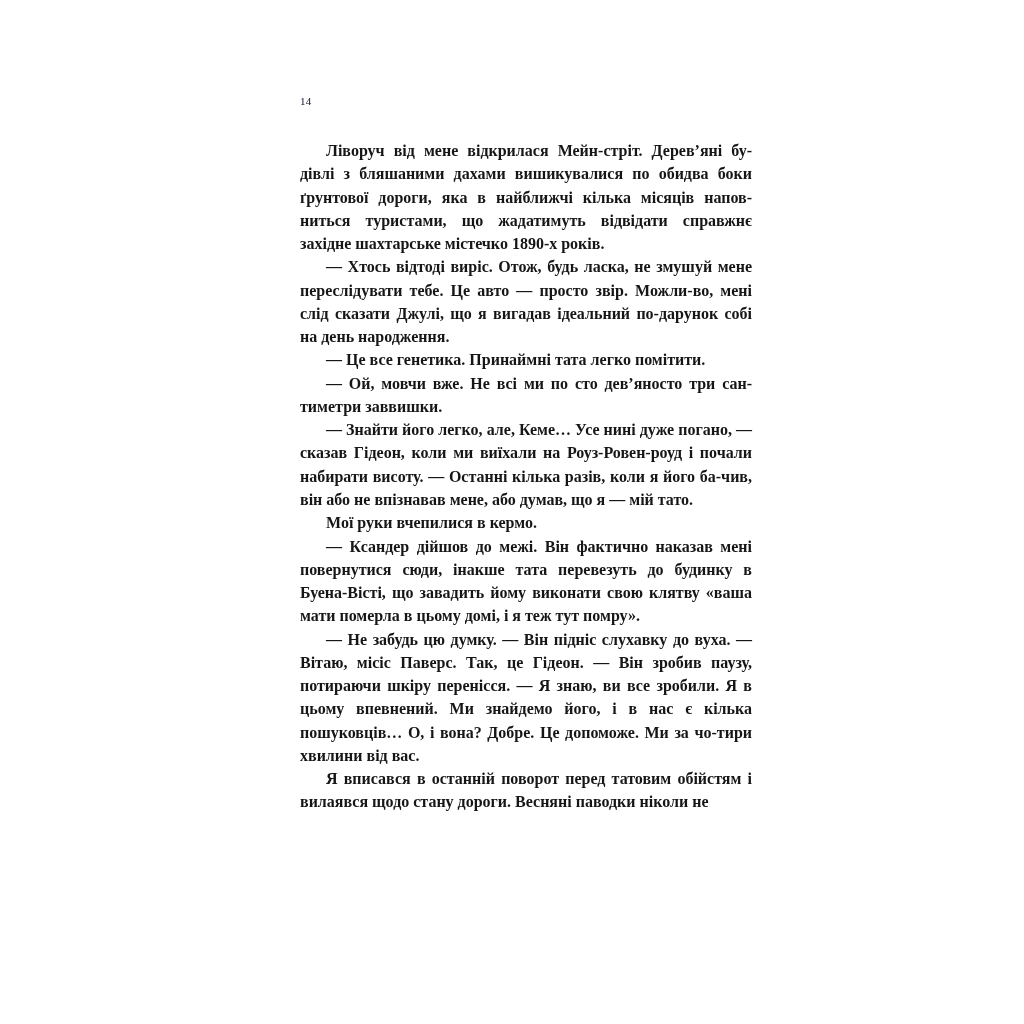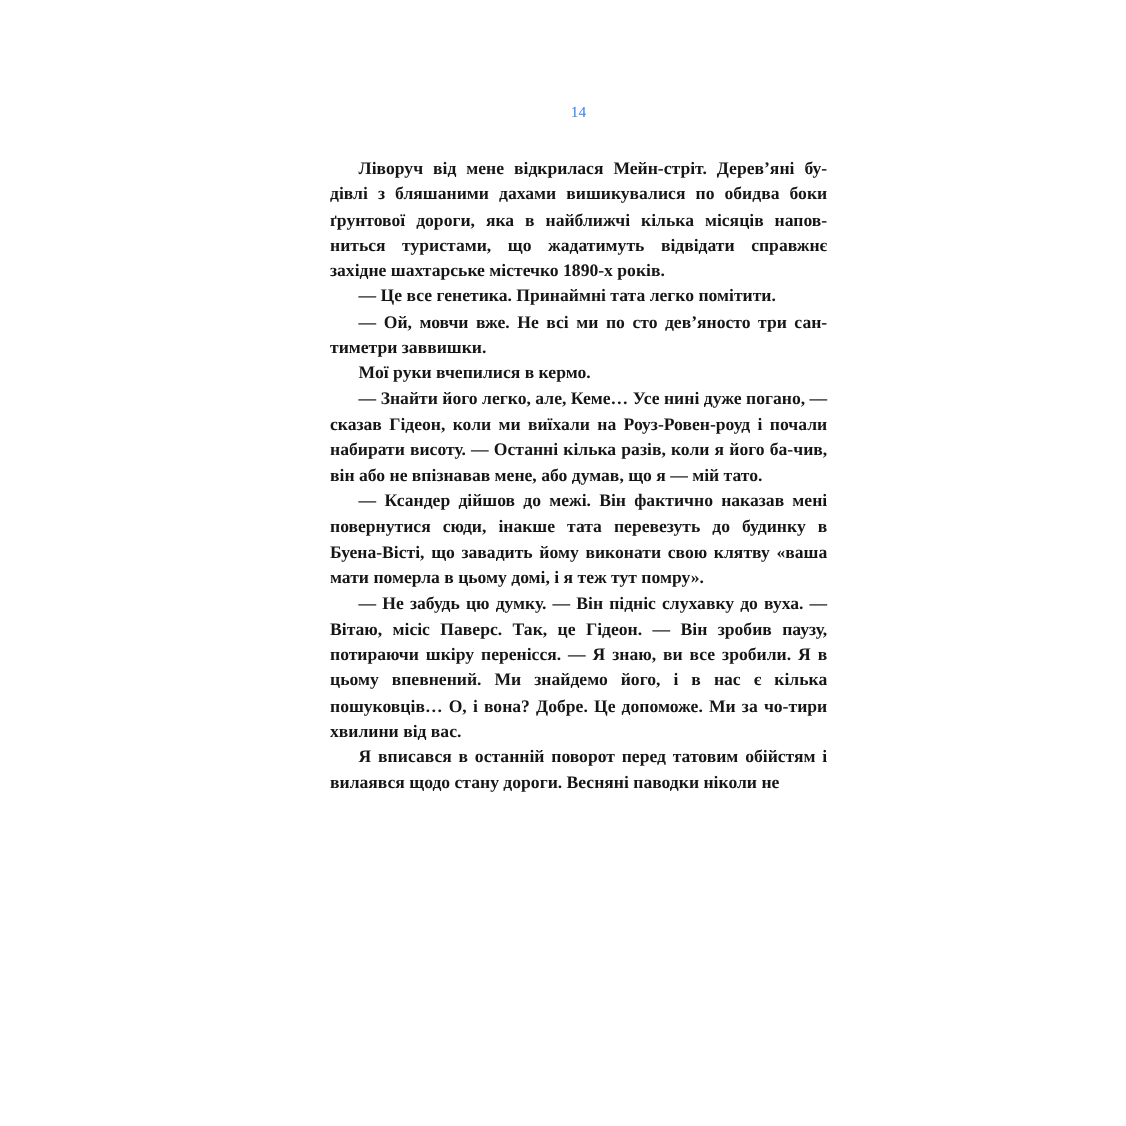--- a/index.html
+++ b/index.html
@@ -23,26 +23,25 @@
     height: 1024px;
     background: #ffffff;
   }
   .text-block {
     position: absolute;
     left: 300px;
     top: 96px;
     width: 452px;
   }
   .folio {
-    font-size: 14px;
+    font-size: 11px;
     line-height: 1;
-    color: #3b82f6;
+    color: #0f172a;
     margin-bottom: 32px;
     letter-spacing: 0.2px;
-    text-align: center;
   }
   .body-text p {
     margin: 0;
     font-size: 16px;
     line-height: 1.455;
     text-align: justify;
     text-indent: 26px;
     color: #161616;
     hyphens: manual;
     font-weight: bold;
@@ -50,22 +49,23 @@
   }
 </style>
 </head>
 <body>
 
 <div class="page">
   <div class="text-block">
     <div class="folio">14</div>
     <div class="body-text">
       <p>Ліворуч від мене відкрилася Мейн-стріт. Дерев’яні бу-дівлі з бляшаними дахами вишикувалися по обидва боки ґрунтової дороги, яка в найближчі кілька місяців напов-ниться туристами, що жадатимуть відвідати справжнє західне шахтарське містечко 1890-х років.</p>
+      <p>— Хтось відтоді виріс. Отож, будь ласка, не змушуй мене переслідувати тебе. Це авто — просто звір. Можли-во, мені слід сказати Джулі, що я вигадав ідеальний по-дарунок собі на день народження.</p>
       <p>— Це все генетика. Принаймні тата легко помітити.</p>
       <p>— Ой, мовчи вже. Не всі ми по сто дев’яносто три сан-тиметри заввишки.</p>
+      <p>— Знайти його легко, але, Кеме… Усе нині дуже погано, — сказав Гідеон, коли ми виїхали на Роуз-Ровен-роуд і почали набирати висоту. — Останні кілька разів, коли я його ба-чив, він або не впізнавав мене, або думав, що я — мій тато.</p>
       <p>Мої руки вчепилися в кермо.</p>
-      <p>— Знайти його легко, але, Кеме… Усе нині дуже погано, — сказав Гідеон, коли ми виїхали на Роуз-Ровен-роуд і почали набирати висоту. — Останні кілька разів, коли я його ба-чив, він або не впізнавав мене, або думав, що я — мій тато.</p>
       <p>— Ксандер дійшов до межі. Він фактично наказав мені повернутися сюди, інакше тата перевезуть до будинку в Буена-Вісті, що завадить йому виконати свою клятву «ваша мати померла в цьому домі, і я теж тут помру».</p>
       <p>— Не забудь цю думку. — Він підніс слухавку до вуха. — Вітаю, місіс Паверс. Так, це Гідеон. — Він зробив паузу, потираючи шкіру перенісся. — Я знаю, ви все зробили. Я в цьому впевнений. Ми знайдемо його, і в нас є кілька пошуковців… О, і вона? Добре. Це допоможе. Ми за чо-тири хвилини від вас.</p>
       <p>Я вписався в останній поворот перед татовим обійстям і вилаявся щодо стану дороги. Весняні паводки ніколи не</p>
     </div>
   </div>
 </div>
 
 </body></html>

